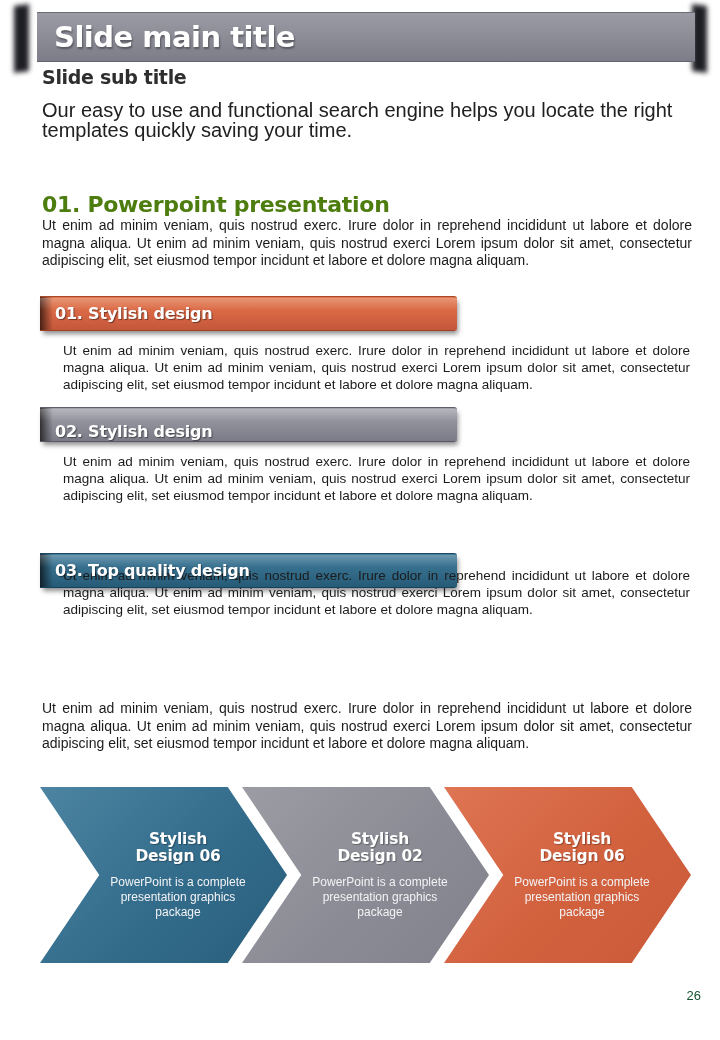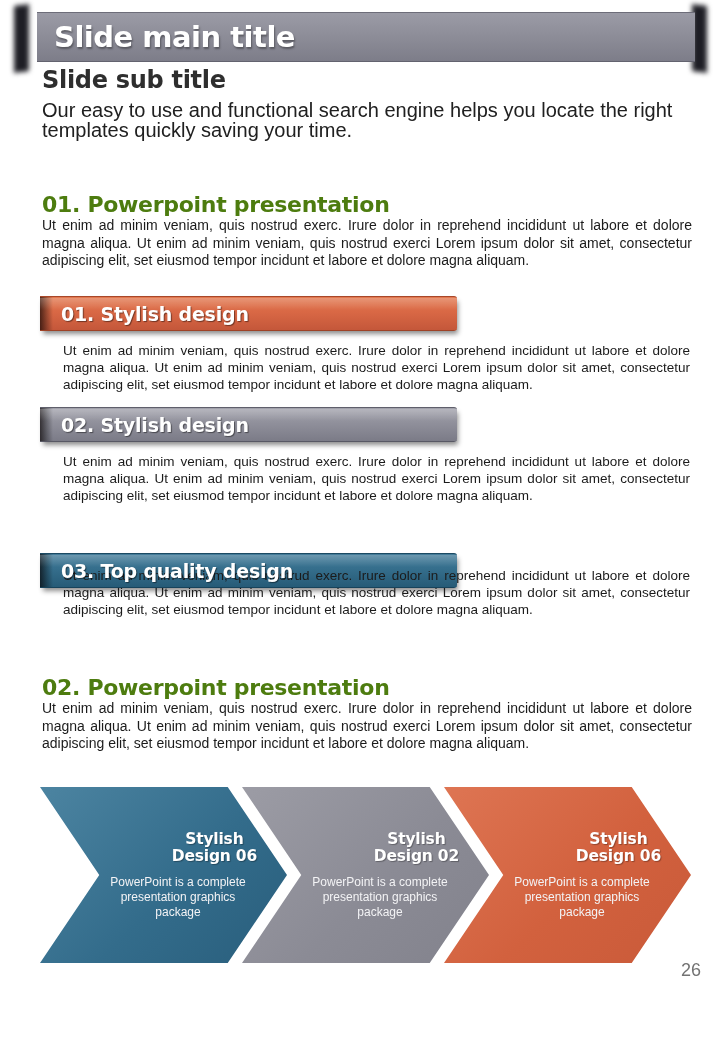--- a/index.html
+++ b/index.html
@@ -20,21 +20,21 @@
     display:flex;align-items:center;margin-left:12px;
   }
   .main-title{
     padding-left:17px;font-family:"DejaVu Sans",sans-serif;font-weight:bold;
     font-size:29px;color:#ffffff;letter-spacing:-0.5px;
     text-shadow:1px 2px 2px rgba(0,0,0,0.35);
   }
 
   .subtitle{
     position:absolute;top:66px;left:42px;
-    font-family:"DejaVu Sans",sans-serif;font-weight:bold;font-size:24px;color:#2e2e2e;
+    font-family:"DejaVu Sans",sans-serif;font-weight:bold;font-size:19px;color:#2e2e2e;
     letter-spacing:-0.3px;
   }
   .intro{
     position:absolute;top:100px;left:42px;width:652px;
     font-size:20px;line-height:20px;color:#202020;
   }
 
   
   .sec-heading{
     position:absolute;left:42px;
@@ -57,61 +57,61 @@
   }
   .banner::before{ 
     content:"";position:absolute;left:0;top:0;bottom:0;width:13px;
     background:linear-gradient(90deg,rgba(5,0,0,0.66) 0%,rgba(0,0,0,0.28) 55%,rgba(0,0,0,0) 100%);
   }
   .banner::after{ 
     content:"";position:absolute;left:0;right:0;top:1px;height:12px;
     background:linear-gradient(180deg,rgba(255,255,255,0.22),rgba(255,255,255,0));
   }
   .banner-label{
-    position:relative;z-index:2;padding-left:21px;
-    font-family:"DejaVu Sans",sans-serif;font-weight:bold;font-size:19px;color:#ffffff;
+    position:relative;z-index:2;padding-left:15px;
+    font-family:"DejaVu Sans",sans-serif;font-weight:bold;font-size:16px;color:#ffffff;
     text-shadow:1px 1px 1px rgba(0,0,0,0.45);letter-spacing:-0.2px;
   }
   .banner-orange{background:linear-gradient(180deg,#e27950 0%,#d96845 45%,#c4573a 100%);
     border-top:1px solid #a84729;border-bottom:1px solid #9e4226;}
   .banner-gray{background:linear-gradient(180deg,#a2a2ac 0%,#90909b 45%,#7b7b87 100%);
-    border-top:1px solid #5f5f6b;border-bottom:1px solid #585864;}
+    border-top:1px solid #5f5f6b;border-bottom:1px solid #585864;align-items:flex-end;}
   .banner-teal{background:linear-gradient(180deg,#447c99 0%,#356e8c 45%,#265b77 100%);
     border-top:1px solid #1c4a63;border-bottom:1px solid #17435b;margin-top:32px;}
   .ban1{top:296px;} .ban2{top:407px;} .ban3{top:521px;}
 
   .banner-body{
     position:absolute;left:63px;width:627px;
     font-size:13.5px;line-height:17px;color:#1b1b1b;text-align:justify;
   }
   .bb1{top:342px;} .bb2{top:453px;} .bb3{top:567px;}
 
   
   .chevrons{position:absolute;top:787px;left:40px;width:665px;height:176px;}
   .chev{
     position:absolute;top:0;width:247px;height:176px;
     clip-path:polygon(0 0,76% 0,100% 50%,76% 100%,0 100%,24% 50%);
     filter:drop-shadow(2px 3px 3px rgba(0,0,0,0.25));
     display:flex;flex-direction:column;justify-content:center;text-align:center;
-    box-sizing:border-box;padding-left:59px;padding-right:30px;align-items:flex-end;
+    box-sizing:border-box;padding-left:59px;padding-right:30px;
   }
   .chev1{left:0;background:linear-gradient(135deg,#4c84a1 0%,#336c8b 55%,#295e7c 100%);}
   .chev2{left:202px;background:linear-gradient(135deg,#9c9ca5 0%,#8b8b95 55%,#82828c 100%);}
   .chev3{left:404px;background:linear-gradient(135deg,#de7553 0%,#d2613e 55%,#c95a39 100%);}
   .chev-title{
     font-family:"DejaVu Sans",sans-serif;font-weight:bold;font-size:15.5px;line-height:17px;
     color:#ffffff;text-shadow:1px 1px 1px rgba(0,0,0,0.3);letter-spacing:-0.2px;
   }
   .chev-body{
     margin-top:10px;font-size:12px;line-height:15px;color:#f3f3f5;
   }
 
   .page-num{
-    position:absolute;top:960px;right:19px;
-    font-size:18px;color:#737373;
+    position:absolute;top:988px;right:19px;
+    font-size:13px;color:#14532d;
   }
 </style>
 </head>
 <body>
 
 <div class="page">
 
   <div class="ribbon">
     <div class="ribbon-tail tail-left"></div>
     <div class="ribbon-tail tail-right"></div>
@@ -134,21 +134,20 @@
   <div class="banner banner-gray ban2">
     <span class="banner-label">02. Stylish design</span>
   </div>
   <div class="banner-body bb2">Ut enim ad minim veniam, quis nostrud exerc. Irure dolor in reprehend incididunt ut labore et dolore magna aliqua. Ut enim ad minim veniam, quis nostrud exerci  Lorem ipsum dolor sit amet, consectetur adipiscing elit, set eiusmod tempor incidunt et labore et dolore magna aliquam.</div>
 
   <div class="banner banner-teal ban3">
     <span class="banner-label">03. Top quality design</span>
   </div>
   <div class="banner-body bb3">Ut enim ad minim veniam, quis nostrud exerc. Irure dolor in reprehend incididunt ut labore et dolore magna aliqua. Ut enim ad minim veniam, quis nostrud exerci  Lorem ipsum dolor sit amet, consectetur adipiscing elit, set eiusmod tempor incidunt et labore et dolore magna aliquam.</div>
 
-  <div class="sec-heading h-sec2">02. Powerpoint presentation</div>
   <div class="sec-body b-sec2">Ut enim ad minim veniam, quis nostrud exerc. Irure dolor in reprehend incididunt ut labore et dolore magna aliqua. Ut enim ad minim veniam, quis nostrud exerci  Lorem ipsum dolor sit amet, consectetur adipiscing elit, set eiusmod tempor incidunt et labore et dolore magna aliquam.</div>
 
   <div class="chevrons">
     <div class="chev chev1">
       <div class="chev-title">
         <div>Stylish</div>
         <div>Design 06</div>
       </div>
       <div class="chev-body">PowerPoint is a complete presentation graphics package</div>
     </div>

